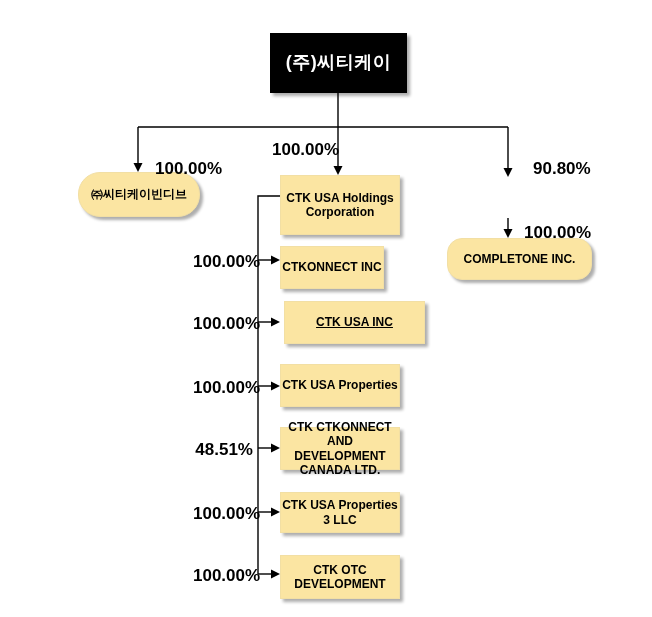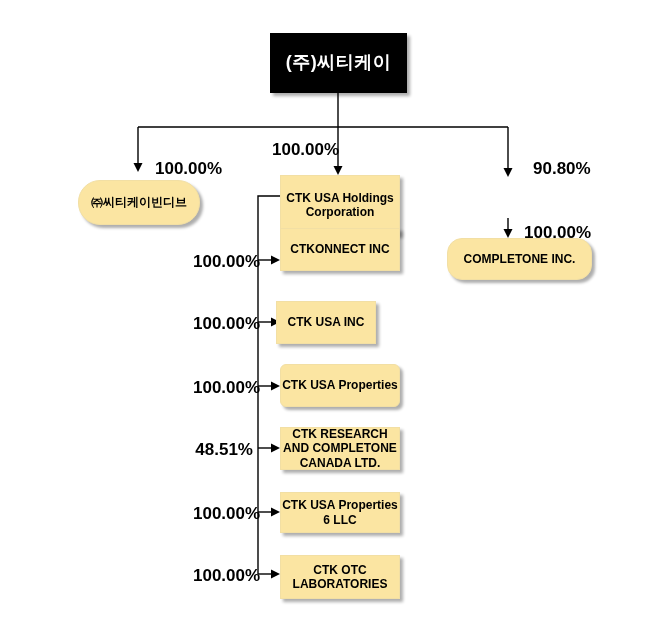--- a/index.html
+++ b/index.html
@@ -99,31 +99,31 @@
     <line x1="258" y1="448" x2="271" y2="448"></line>
     <polygon points="271,443.5 271,452.5 280,448"></polygon>
     <line x1="258" y1="512" x2="271" y2="512"></line>
     <polygon points="271,507.5 271,516.5 280,512"></polygon>
     <line x1="258" y1="574" x2="271" y2="574"></line>
     <polygon points="271,569.5 271,578.5 280,574"></polygon>
   </svg>
 
   <div class="node root-node" style="left:270px; top:33px; width:137px; height:60px;">(주)씨티케이</div>
 
-  <div class="node" style="left:78px; top:180px; width:122px; height:45px;border-radius:22px;">㈜씨티케이빈디브</div>
+  <div class="node" style="left:78px; top:172px; width:122px; height:45px;border-radius:22px;">㈜씨티케이빈디브</div>
   <div class="node" style="left:280px; top:175px; width:120px; height:60px;">CTK USA Holdings Corporation</div>
 
   <div class="node" style="left:447px; top:238px; width:145px; height:42px;border-radius:15px;">COMPLETONE INC.</div>
 
-  <div class="node" style="left:280px; top:228px; width:120px; height:43px;">CTKONNECT INC</div>
-  <div class="node" style="left:276px; top:301px; width:100px; height:43px;">CTK USA INC</div>
-  <div class="node" style="left:280px; top:364px; width:120px; height:43px;border-radius:6px;">CTK USA Properties</div>
-  <div class="node" style="left:280px; top:427px; width:120px; height:43px;">CTK RESEARCH AND COMPLETONE CANADA LTD.</div>
-  <div class="node" style="left:280px; top:492px; width:120px; height:41px;">CTK USA Properties 6 LLC</div>
-  <div class="node" style="left:280px; top:555px; width:120px; height:44px;">CTK OTC LABORATORIES</div>
+  <div class="node" style="left:280px; top:246px; width:104px; height:43px;">CTKONNECT INC</div>
+  <div class="node" style="left:284px; top:301px; width:141px; height:43px;text-decoration:underline;">CTK USA INC</div>
+  <div class="node" style="left:280px; top:364px; width:120px; height:43px;">CTK USA Properties</div>
+  <div class="node" style="left:280px; top:427px; width:120px; height:43px;">CTK CTKONNECT AND DEVELOPMENT CANADA LTD.</div>
+  <div class="node" style="left:280px; top:492px; width:120px; height:41px;">CTK USA Properties 3 LLC</div>
+  <div class="node" style="left:280px; top:555px; width:120px; height:44px;">CTK OTC DEVELOPMENT</div>
 
   <div class="pct" style="left:155px; top:160px;">100.00%</div>
   <div class="pct pct-right-edge" style="left:272px; top:141px;">100.00%</div>
   <div class="pct" style="left:533px; top:160px;">90.80%</div>
   <div class="pct" style="left:524px; top:224px;">100.00%</div>
 
   <div class="pct pct-right-edge" style="right:399px; top:253px;">100.00%</div>
   <div class="pct pct-right-edge" style="right:399px; top:315px;">100.00%</div>
   <div class="pct pct-right-edge" style="right:399px; top:379px;">100.00%</div>
   <div class="pct pct-right-edge" style="right:399px; top:441px;">48.51%</div>

